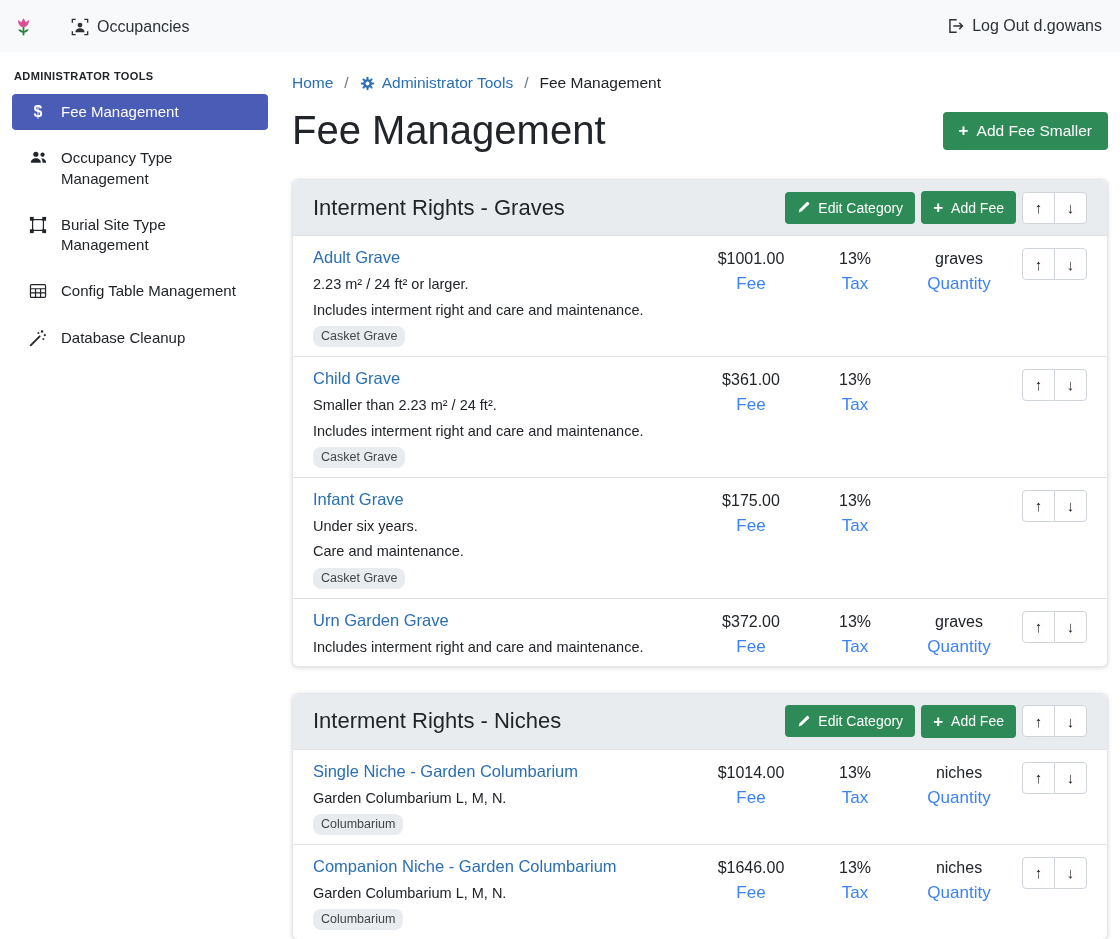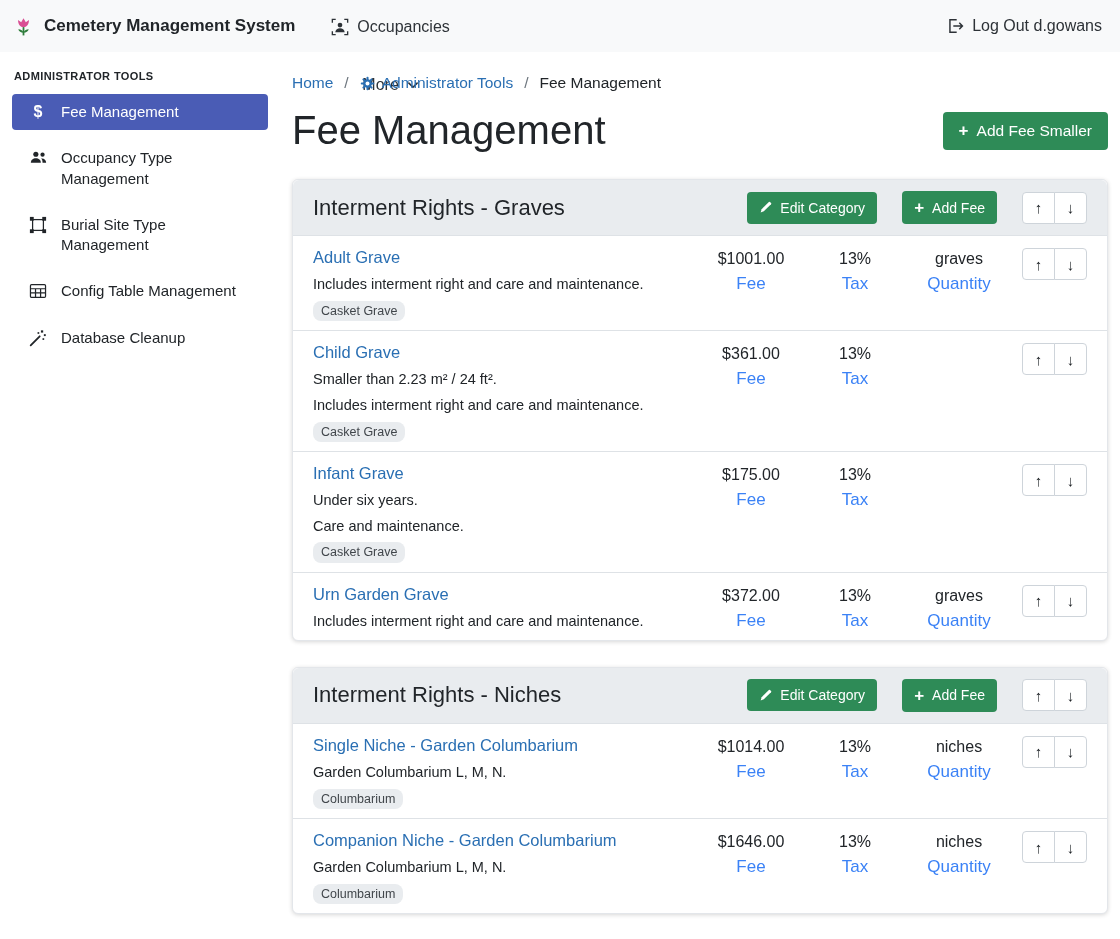--- a/index.html
+++ b/index.html
@@ -56,21 +56,21 @@
   .plus-glyph { font-size: 17px; font-weight: 700; line-height: 1; }
 
   
   .card {
     margin-top: 26px; background: #fff; border-radius: 6px;
     border: 1px solid #e3e6ea; box-shadow: 0 1px 4px rgba(0,0,0,.16);
   }
   .card-header {
     background: #e9ecef; border-bottom: 1px solid #dee2e6;
     border-radius: 6px 6px 0 0;
-    padding: 11px 20px; display: flex; align-items: center; gap: 25px;
+    padding: 11px 20px; display: flex; align-items: center; gap: 6px;
   }
   .card-title { font-size: 22px; font-weight: 500; flex: 1; color: #212529; }
   .btn-group { display: inline-flex; }
   .btn-arrow {
     width: 33px; height: 32px; background: #fff; border: 1px solid #ced4da;
     font-size: 15px; color: #212529; cursor: pointer;
     display: flex; align-items: center; justify-content: center;
   }
   .btn-group .btn-arrow:first-child { border-radius: 4px 0 0 4px; }
   .btn-group .btn-arrow:last-child { border-radius: 0 4px 4px 0; margin-left: -1px; }
@@ -97,21 +97,20 @@
 <body>
 
 <header class="navbar">
   <div class="brand">
     <svg width="23" height="26" viewBox="0 0 22 24">
       <path d="M11 13C7.8 13 5.8 10.6 5.8 6.2l3 2.3L11 4.6l2.2 3.9 3-2.3c0 4.4-2 6.8-5.2 6.8z" fill="#d94f93"></path>
       <path d="M11 13v8" stroke="#2f7d3b" stroke-width="1.7" fill="none"></path>
       <path d="M11 18.5c-2.6-.2-4.4-1.4-5-3.4 2.6 0 4.4 1.1 5 3.4z" fill="#2f7d3b"></path>
       <path d="M11 18.5c2.6-.2 4.4-1.4 5-3.4-2.6 0-4.4 1.1-5 3.4z" fill="#2f7d3b"></path>
     </svg>
-    <span>Cemetery Management System</span>
   </div>
   <nav class="nav-items">
     <div class="nav-item">
       <svg width="19" height="19" viewBox="0 0 16 16">
         <g fill="none" stroke="currentColor" stroke-width="1.1">
           <rect x="0.8" y="3.8" width="9.4" height="6.4"></rect>
           <path d="M10.2 5.8h2.6l2.2 2.4v2h-4.8z"></path>
           <circle cx="4" cy="11.6" r="1.5"></circle>
           <circle cx="11.8" cy="11.6" r="1.5"></circle>
         </g>
@@ -263,20 +262,21 @@
         <button class="btn-arrow">
                 <span>↓</span>
               </button>
       </div>
     </div>
     <div>
   <div class="fee-row">
     <div class="fee-left">
       <a class="fee-name">Adult Grave</a>
       <div>
+                  <div class="fee-desc">2.23 m² / 24 ft² or larger.</div>
                   <div class="fee-desc">Includes interment right and care and maintenance.</div>
                 </div>
       <div><span class="fee-badge">Casket Grave</span></div>
     </div>
     <div class="fee-col col-fee">
       <div class="fee-val">$1001.00</div>
       <div class="fee-sub">Fee</div>
     </div>
     <div class="fee-col col-tax">
       <div class="fee-val">13%</div>

